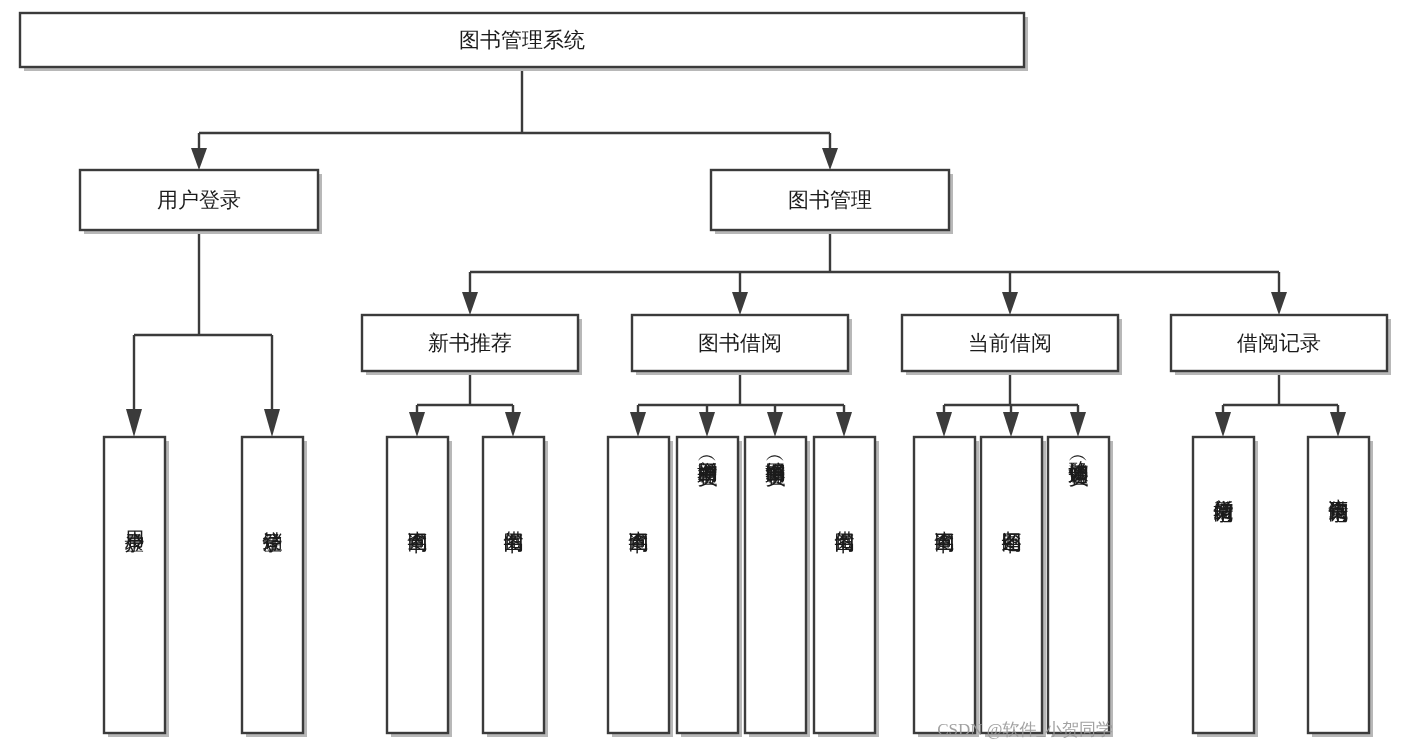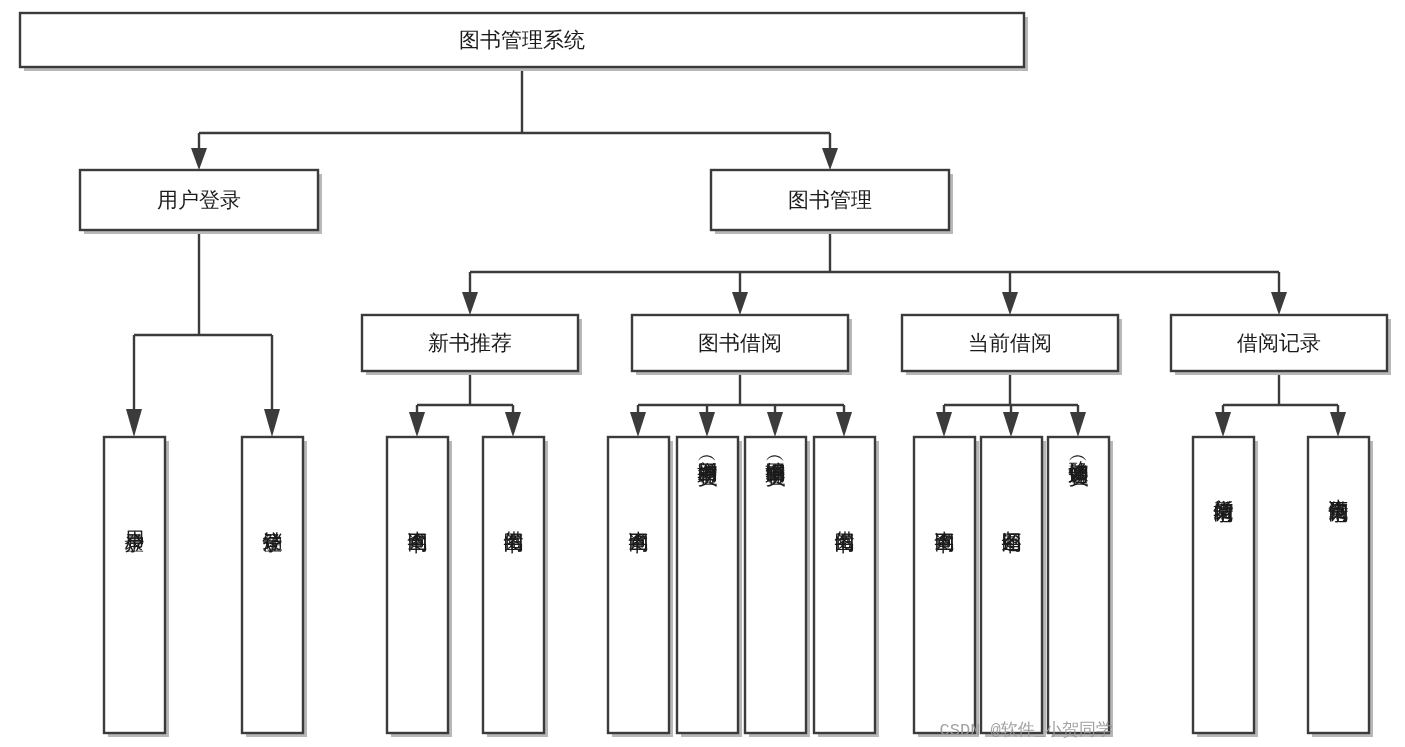--- a/index.html
+++ b/index.html
@@ -71,21 +71,21 @@
     letter-spacing: 1px;
     white-space: nowrap;
   }
   .leaf-label.short   { padding-top: 78px; }
   .leaf-label.medium  { padding-top: 46px; }
   .leaf-label.long    { padding-top: 8px; }
   #watermark {
     position: absolute;
     right: 8px;
     bottom: 6px;
-    font-family: Liberation Mono, monospace;
+    font-family: Liberation Serif, serif;
     font-size: 17px;
     color: #9a9a9a;
     opacity: 0.92;
     white-space: nowrap;
     pointer-events: none;
   }
 </style>
 </head>
 <body>
 

